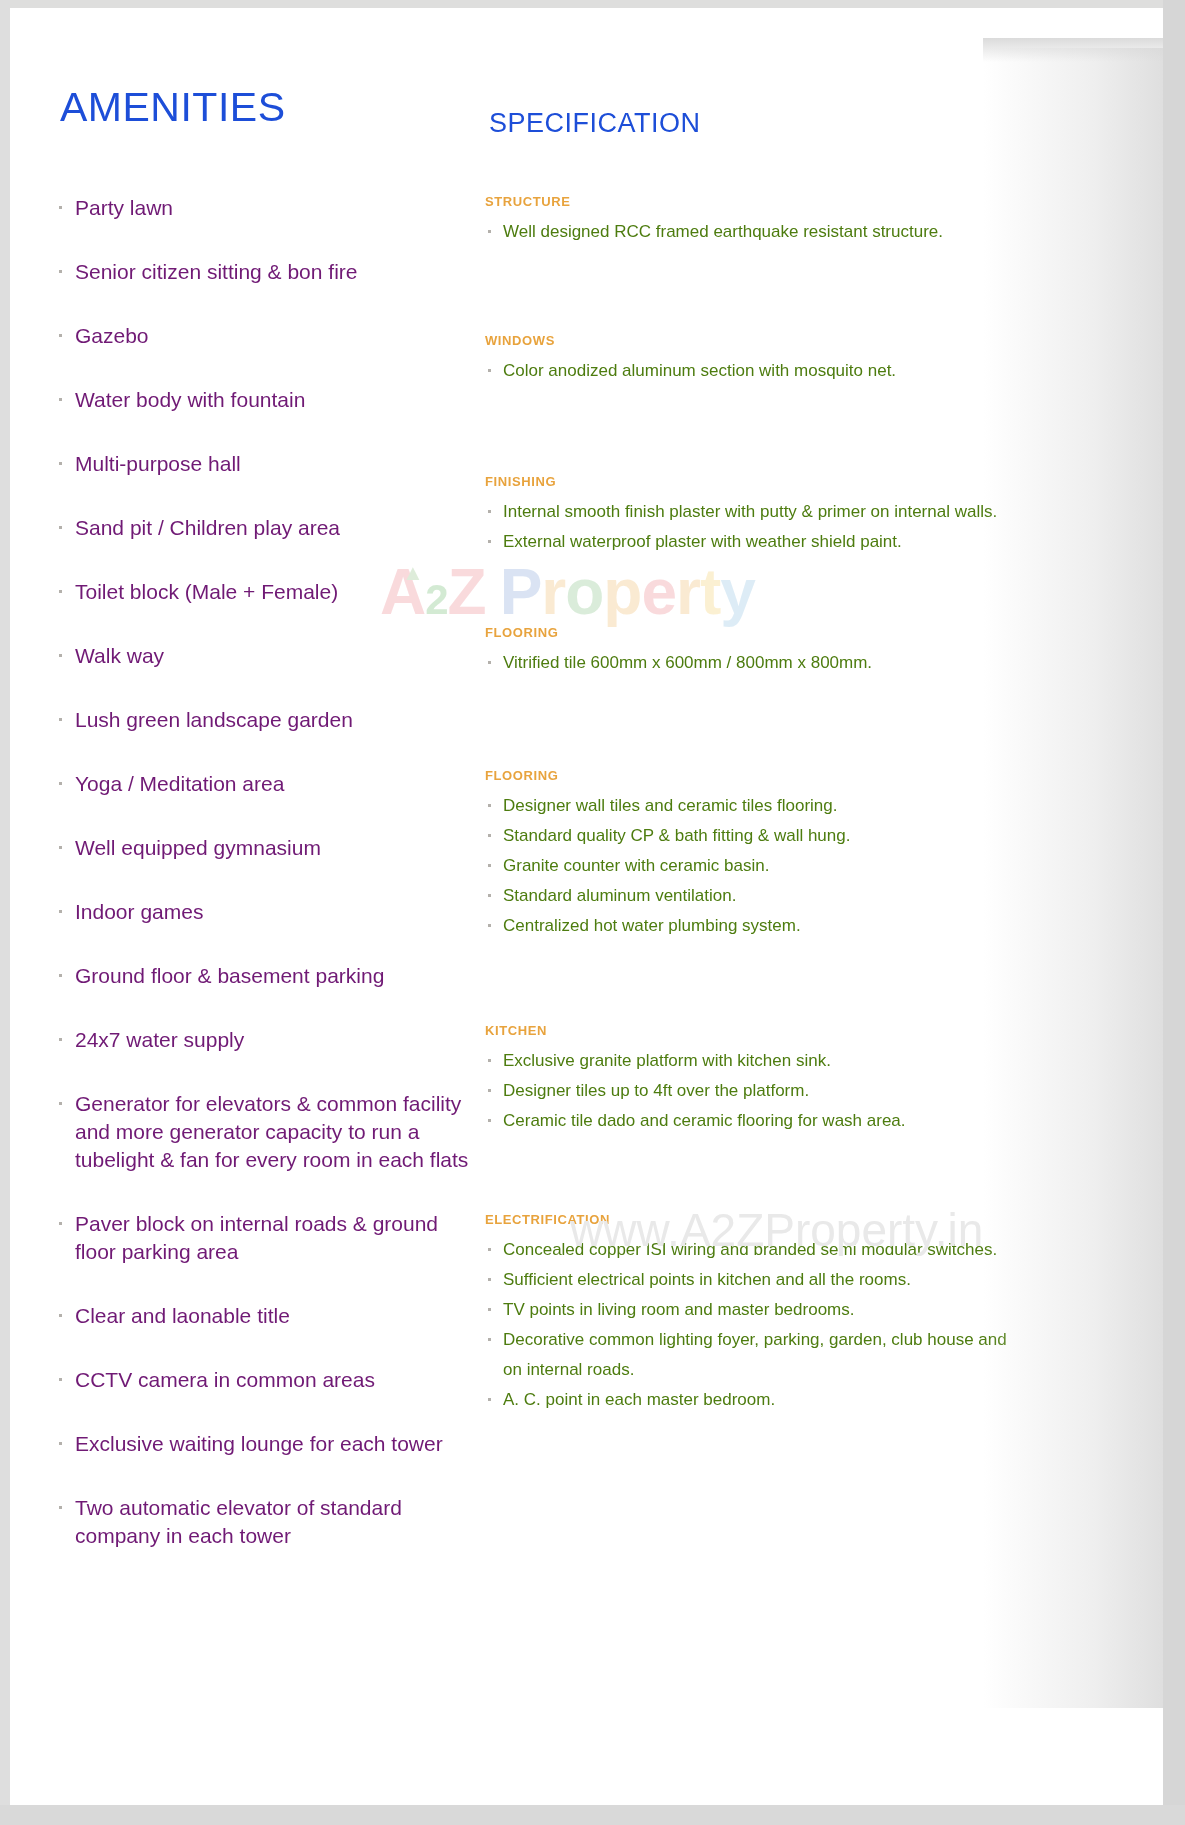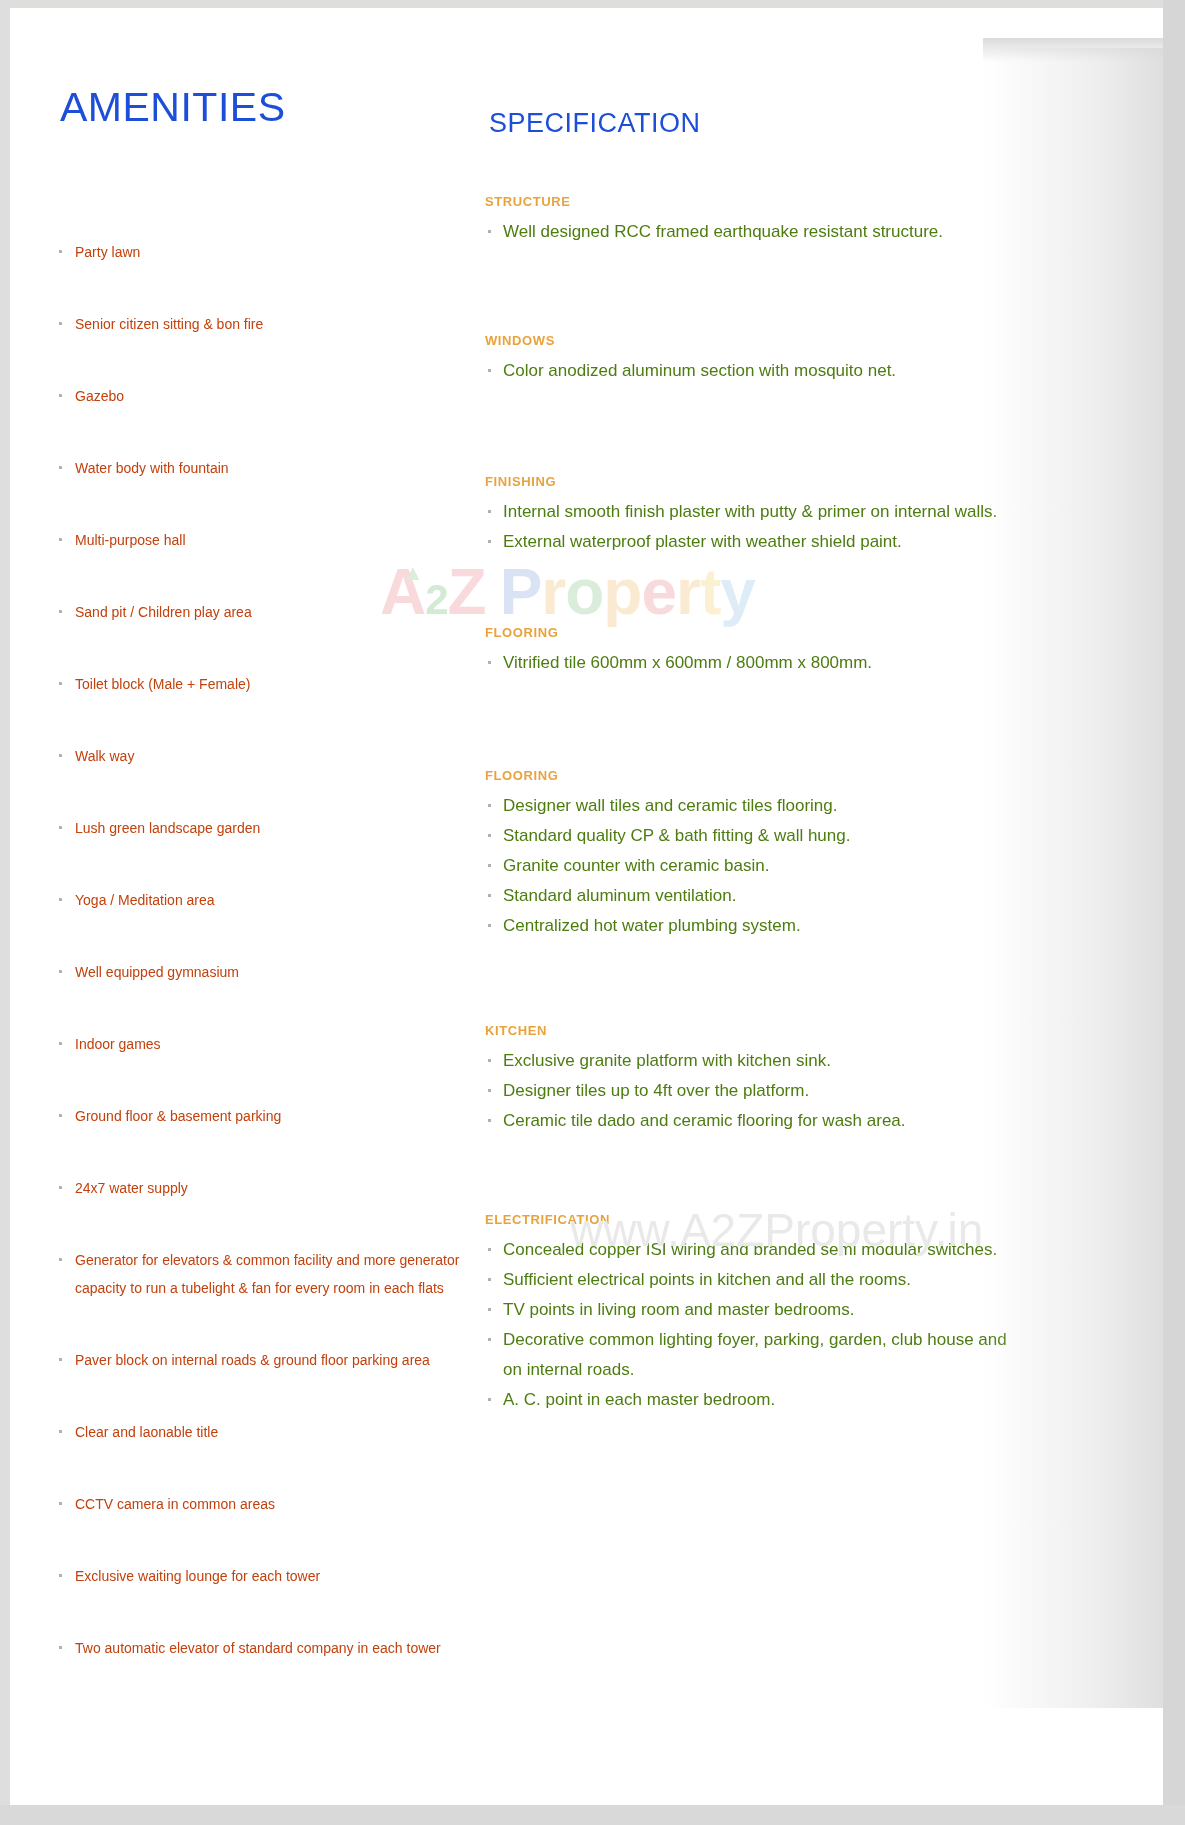--- a/index.html
+++ b/index.html
@@ -111,24 +111,23 @@
     left: 0;
     margin: 0;
     padding: 0;
     list-style: none;
     width: 420px;
   }
   ul.amenities-list > li {
     position: relative;
     padding-left: 20px;
     margin-bottom: 36px;
-    font-size: 14px;
+    font-size: 21px;
     line-height: 28px;
-    color: #c2410c;
-    margin-top: 44px;
+    color: #701a75;
   }
   ul.amenities-list > li::before {
     content: "";
     position: absolute;
     left: 4px;
     top: 12px;
     width: 3px;
     height: 3px;
     background: #b4b1ac;
   }

